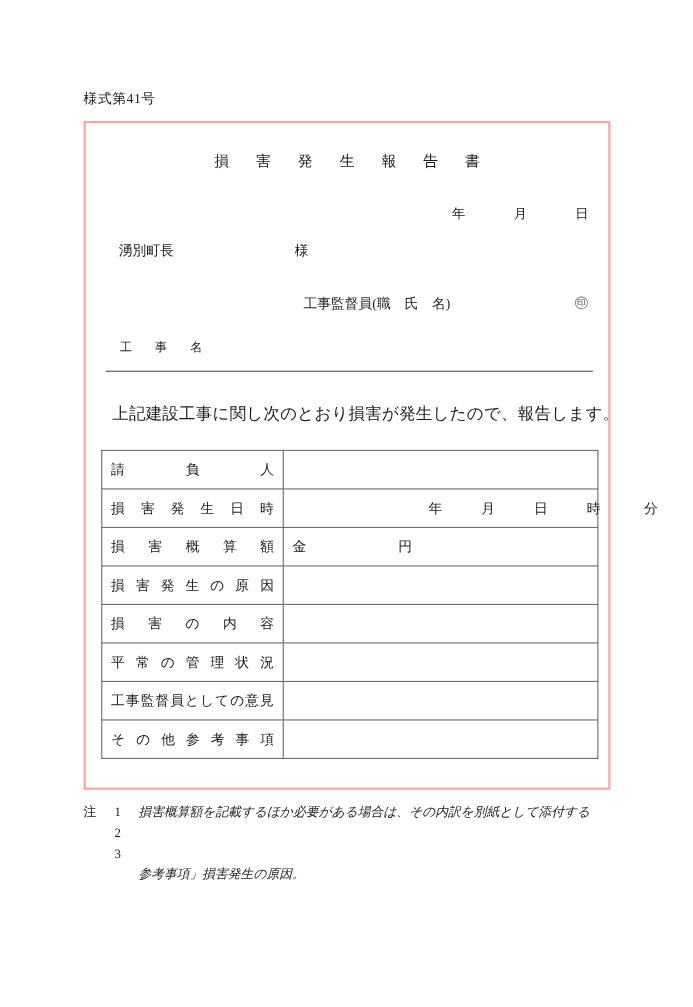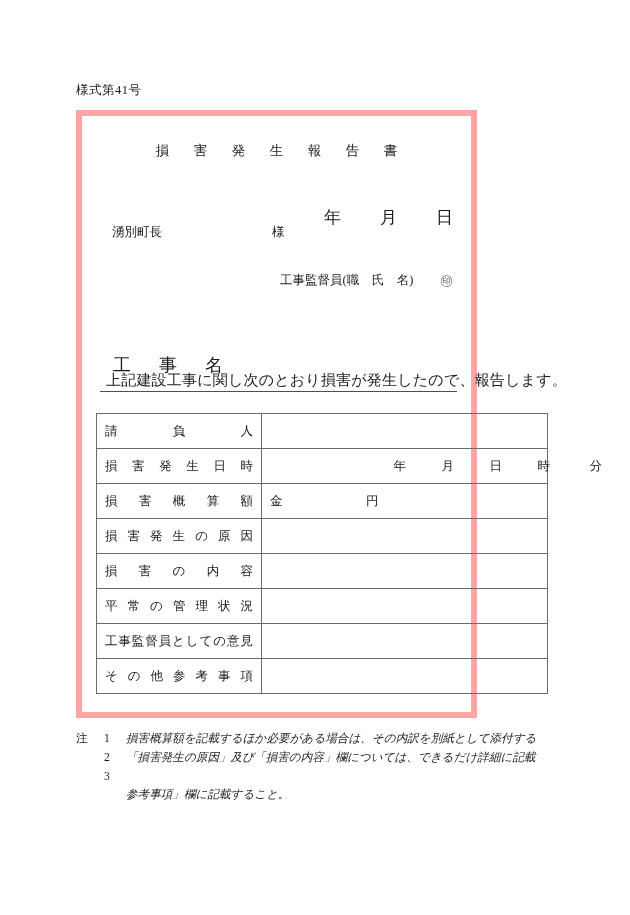--- a/index.html
+++ b/index.html
@@ -25,23 +25,23 @@
     font-size: 12.5px;
     letter-spacing: 0.5px;
     white-space: nowrap;
   }
 
   
   .frame {
     position: absolute;
     left: 76px;
     top: 110px;
-    width: 401px;
+    width: 479px;
     height: 608px;
-    border: 6px solid #fca5a5;
+    border: 2px solid #fca5a5;
     box-sizing: border-box;
   }
 
   .frame-inner {
     position: relative;
     width: 100%;
     height: 100%;
   }
 
   
@@ -54,22 +54,22 @@
     font-size: 13.5px;
     letter-spacing: 5.5px;
     text-indent: 5.5px;
     white-space: nowrap;
   }
 
   
   .date-line {
     position: absolute;
     right: 18px;
-    top: 90px;
-    font-size: 17px;
+    top: 74px;
+    font-size: 12px;
     white-space: nowrap;
   }
   .date-line .unit {
     display: inline-block;
     width: 56px;
     text-align: right;
   }
 
   
   .addressee {
@@ -87,44 +87,43 @@
 
   
   .supervisor {
     position: absolute;
     left: 198px;
     right: 18px;
     top: 156px;
     font-size: 12.5px;
     white-space: nowrap;
     display: flex;
-    align-items: center;
+    align-items: flex-start;
     justify-content: space-between;
   }
   .seal-mark {
     font-size: 13px;
     line-height: 1;
     display: inline-block;
     color: #3b3b3b;
   }
 
   
   .work-name-block {
     position: absolute;
     left: 18px;
     right: 14px;
     top: 196px;
   }
   .work-name-label {
-    font-size: 18px;
+    font-size: 11px;
     letter-spacing: 5px;
     text-indent: 5px;
     padding-left: 8px;
     white-space: nowrap;
-    margin-top: 41px;
   }
   .work-name-rule {
     margin-top: 14px;
     border-bottom: 1px solid #4f4f4f;
     height: 0;
   }
 
   
   .statement {
     position: absolute;
@@ -374,24 +373,23 @@
 
 <div class="notes">
     <div class="note-row">
       <span class="note-marker">注</span>
       <span class="note-num">1</span>
       <span class="note-text">損害概算額を記載するほか必要がある場合は、その内訳を別紙として添付する</span>
     </div>
     <div class="note-row">
       <span class="note-marker"></span>
       <span class="note-num">2</span>
-      <span class="note-text">「損害発生の原因」及び「損害の内容」欄については、できるだけ詳細に記載</span>
     </div>
     <div class="note-row">
       <span class="note-marker"></span>
       <span class="note-num">3</span>
     </div>
     <div class="note-row continuation">
       <span class="note-marker"></span>
       <span class="note-num"></span>
-      <span class="note-text">参考事項」欄に記載すること。</span>
+      <span class="note-text">参考事項」損害発生の原因。</span>
     </div>
   </div>
 
 </body></html>

